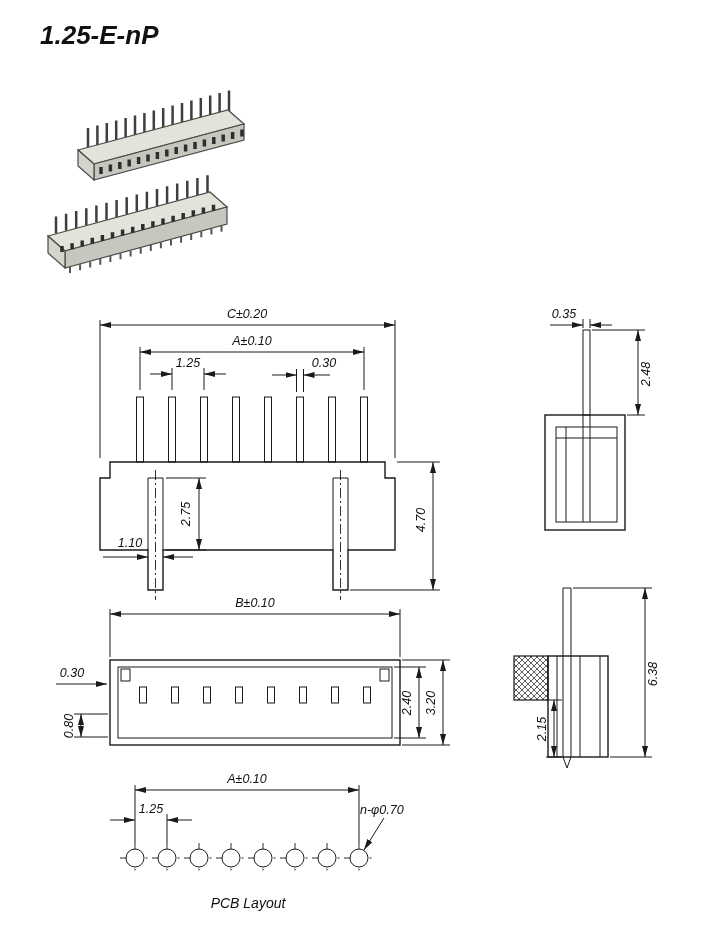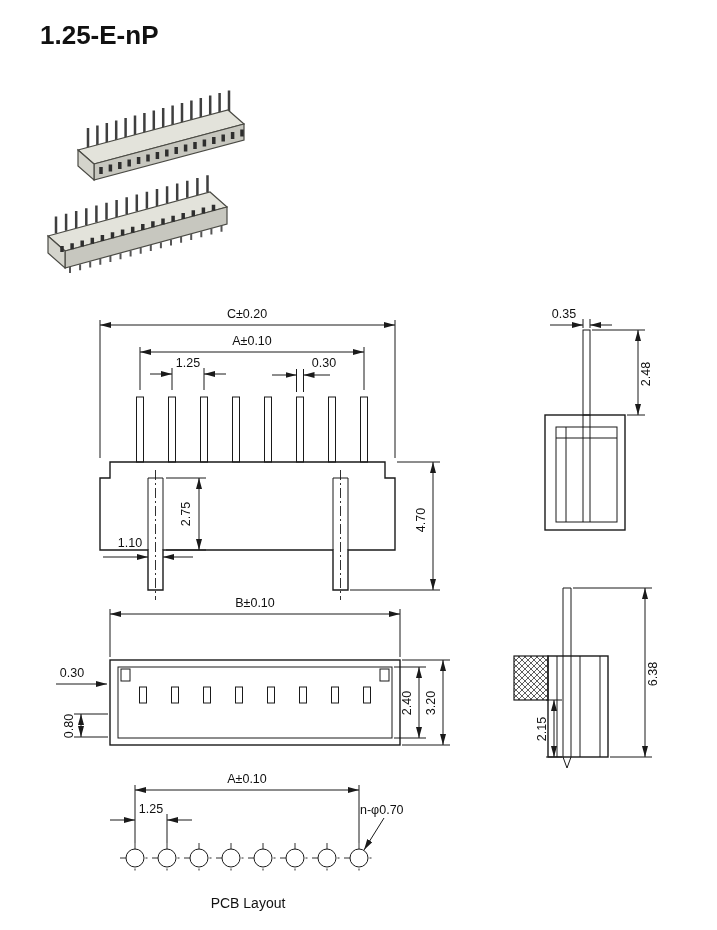--- a/index.html
+++ b/index.html
@@ -1,16 +1,16 @@
 <!DOCTYPE html>
 <html><head>
 <meta charset="utf-8">
 <style>
   html,body{margin:0;padding:0;background:#ffffff;}
-  .page{position:relative;width:717px;height:930px;background:#fff;overflow:hidden;}
+  .page{position:relative;width:717px;height:930px;background:#fff;overflow:hidden;font-style:italic;}
   svg{display:block;}
   text{font-family:"Liberation Sans",sans-serif;font-size:12.5px;fill:#111;}
   .ttl{font-size:26px;font-weight:bold;fill:#111;}
   .cap{font-size:14px;}
   .ol{fill:none;stroke:#1a1a1a;stroke-width:1.4;}
   .ol2{fill:none;stroke:#1a1a1a;stroke-width:1;}
   .fillw2{fill:#ffffff;stroke:#1a1a1a;stroke-width:1;}
   .dim{fill:none;stroke:#1a1a1a;stroke-width:1;}
   .cl{fill:none;stroke:#1a1a1a;stroke-width:0.9;stroke-dasharray:10 3 2 3;}
   .clh{fill:none;stroke:#1a1a1a;stroke-width:0.9;stroke-dasharray:8 2.5 2 2.5;}

